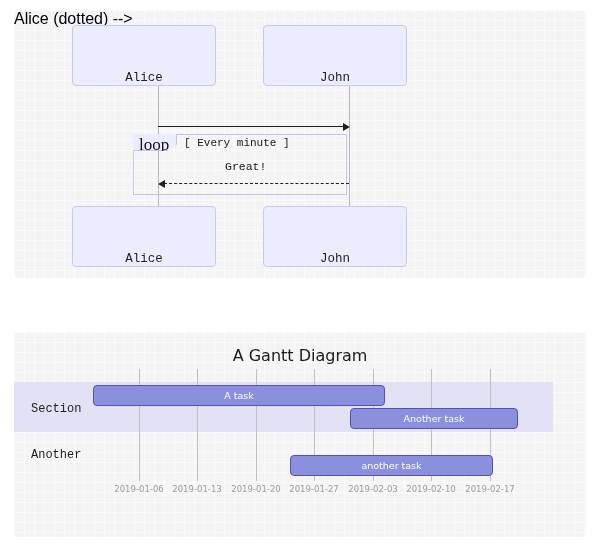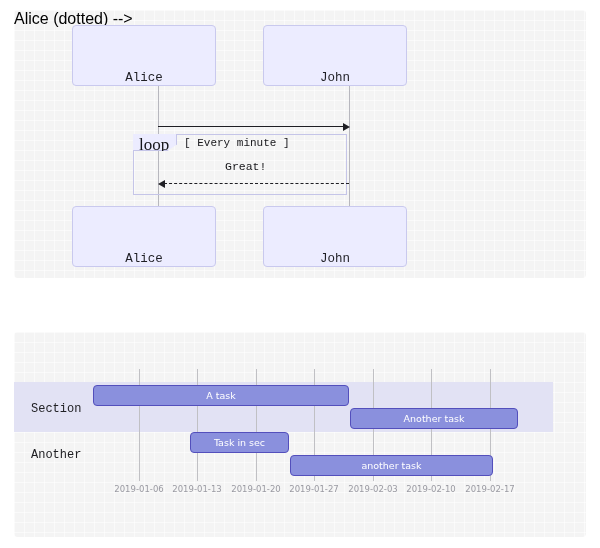--- a/index.html
+++ b/index.html
@@ -167,44 +167,42 @@
   <div class="actor-box" style="left:58px;top:196px;width:144px;height:61px;">
     <span>Alice</span>
   </div>
   <div class="actor-box" style="left:249px;top:196px;width:144px;height:61px;">
     <span>John</span>
   </div>
 </div>
 
 <div class="panel" id="gantt-panel">
 
+  <div class="gantt-title">A Gantt Diagram</div>
 
   <div class="section-band" style="left:0px;top:50px;width:539px;height:50px;"></div>
 
   <div class="grid-tick" style="left:125px;top:37px;height:112px;"></div>
   <div class="grid-tick" style="left:183px;top:37px;height:112px;"></div>
   <div class="grid-tick" style="left:242px;top:37px;height:112px;"></div>
   <div class="grid-tick" style="left:300px;top:37px;height:112px;"></div>
   <div class="grid-tick" style="left:359px;top:37px;height:112px;"></div>
   <div class="grid-tick" style="left:417px;top:37px;height:112px;"></div>
   <div class="grid-tick" style="left:476px;top:37px;height:112px;"></div>
 
   <div class="section-label" style="left:17px;top:70px;">Section</div>
   <div class="section-label" style="left:17px;top:116px;">Another</div>
 
-  <div class="task-bar" style="left:79px;top:53px;width:256px;height:21px;">
+  <div class="task-bar" style="left:79px;top:53px;width:292px;height:21px;">
     <span>A task</span>
   </div>
   <div class="task-bar" style="left:336px;top:76px;width:168px;height:21px;">
     <span>Another task</span>
   </div>
 
-  <div class="task-bar" style="left:176px;top:100px;width:99px;height:21px;">
-    <span>Task in sec</span>
-  </div>
   <div class="task-bar" style="left:276px;top:123px;width:203px;height:21px;">
     <span>another task</span>
   </div>
 
   <div class="tick-label" style="left:125px;top:152px;">2019-01-06</div>
   <div class="tick-label" style="left:183px;top:152px;">2019-01-13</div>
   <div class="tick-label" style="left:242px;top:152px;">2019-01-20</div>
   <div class="tick-label" style="left:300px;top:152px;">2019-01-27</div>
   <div class="tick-label" style="left:359px;top:152px;">2019-02-03</div>
   <div class="tick-label" style="left:417px;top:152px;">2019-02-10</div>

